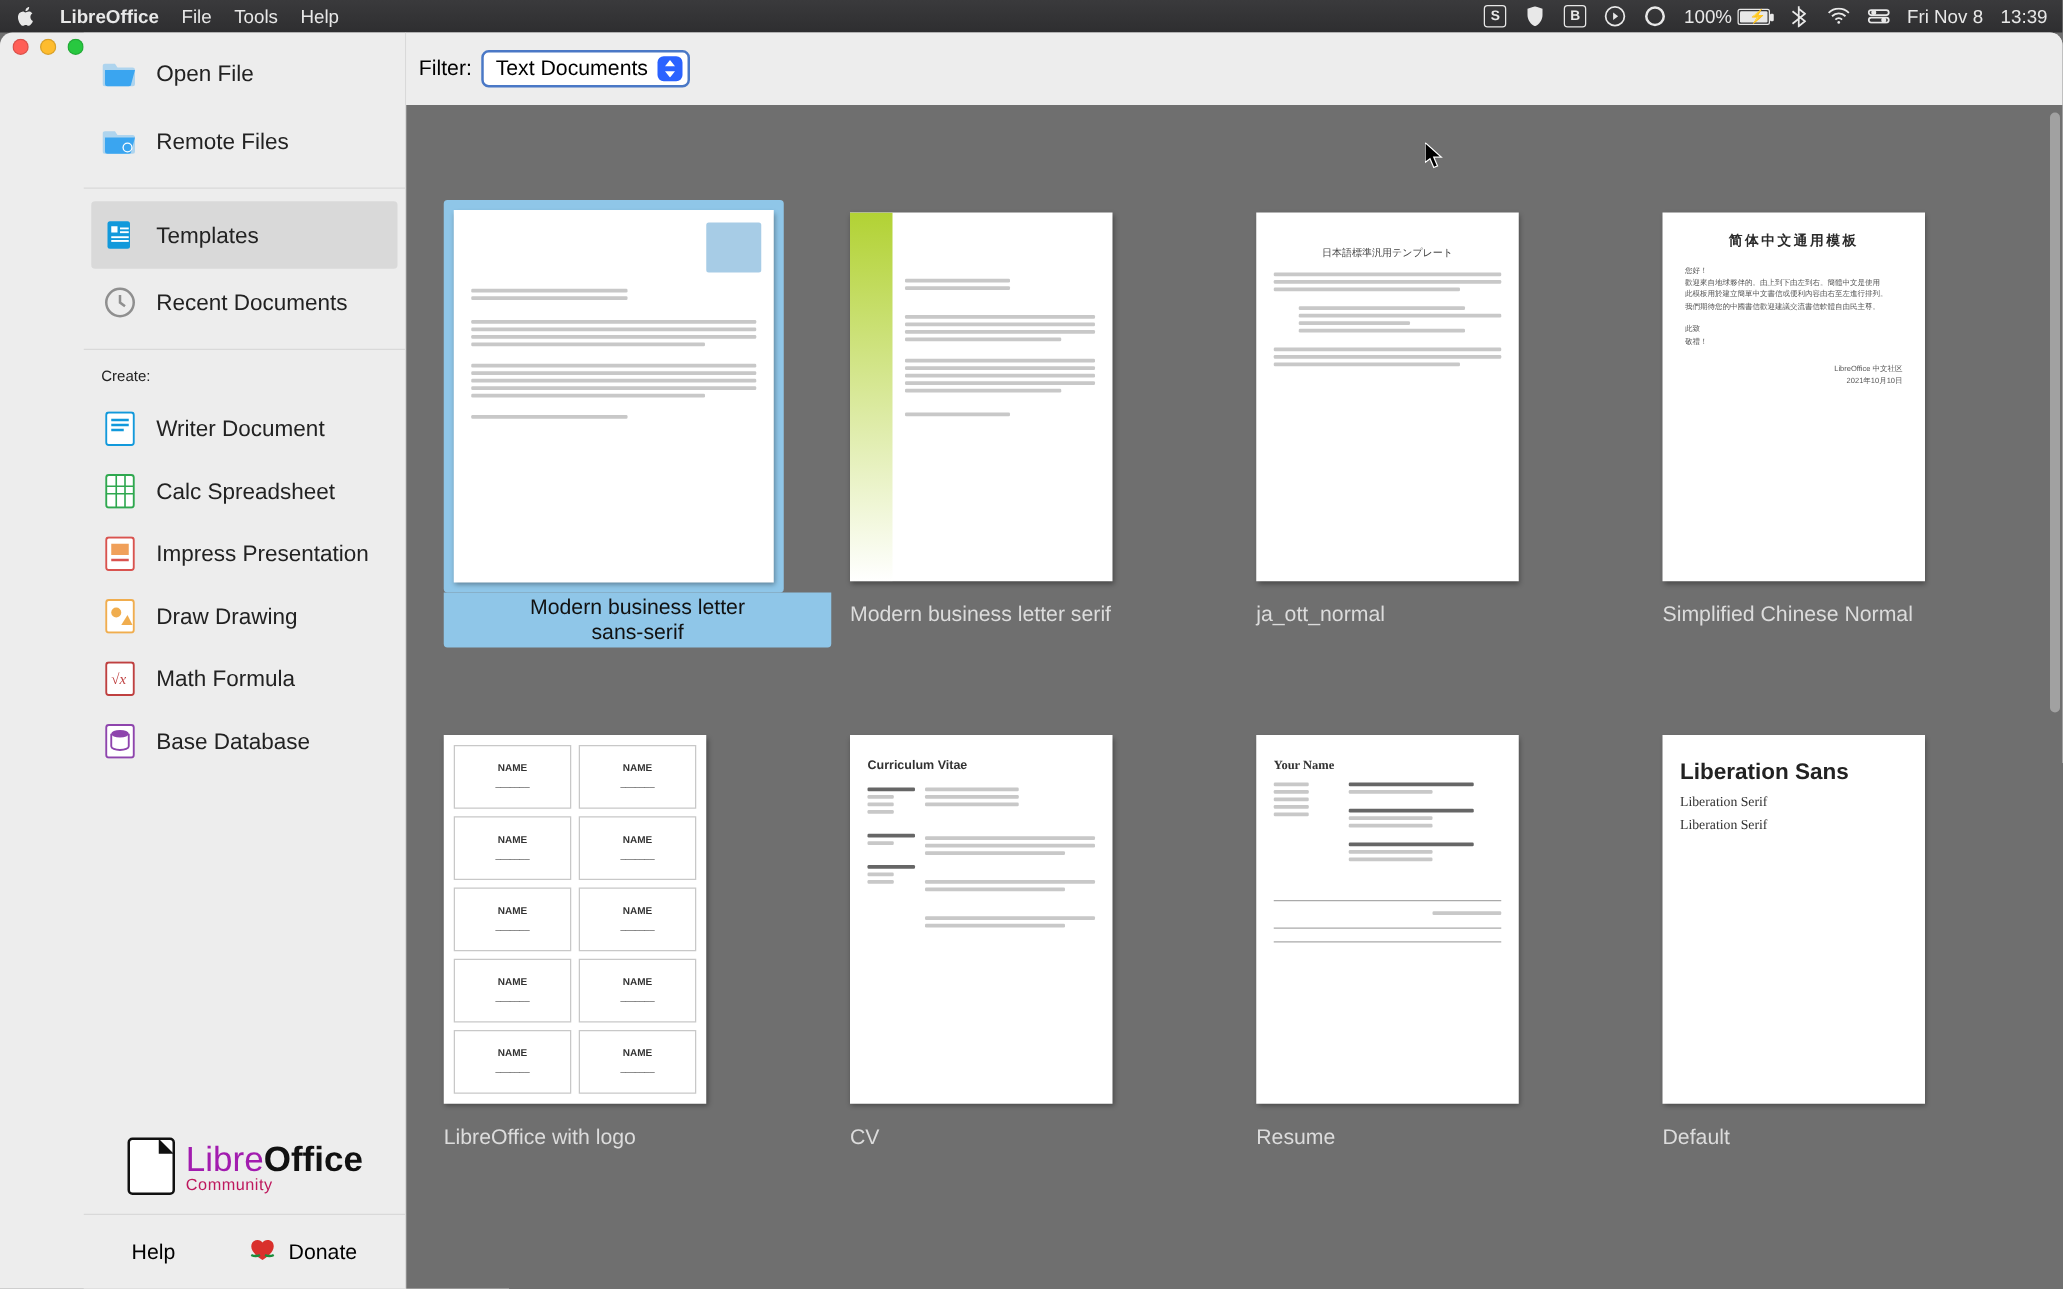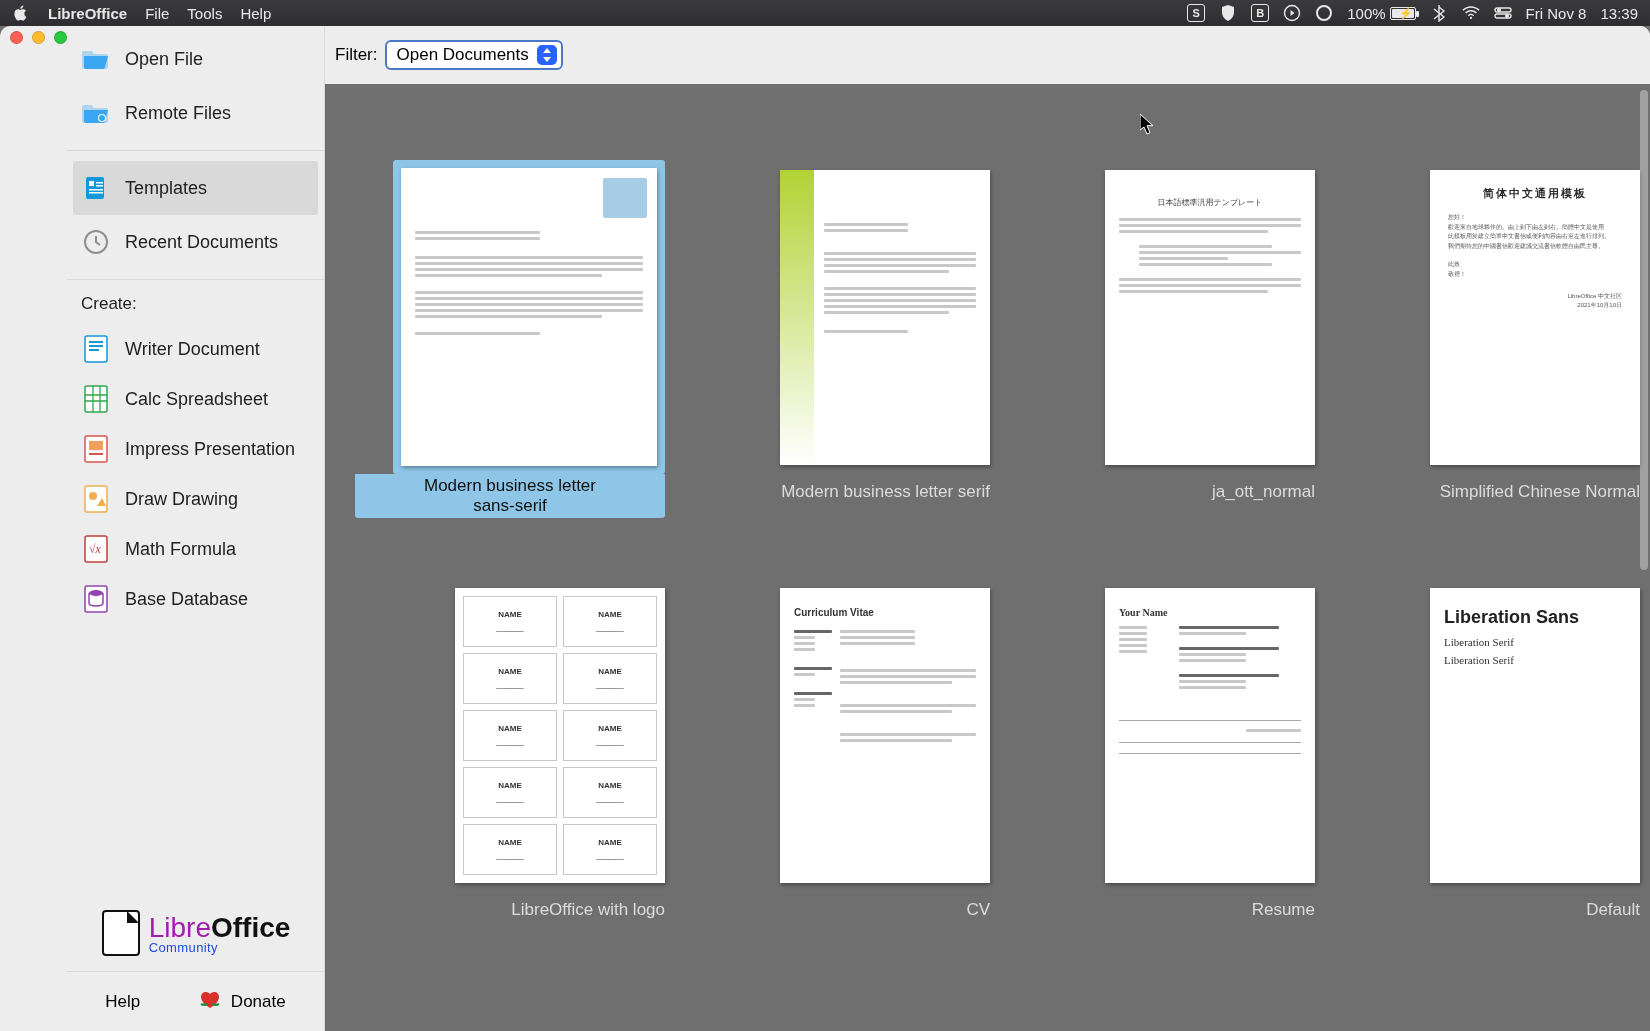--- a/index.html
+++ b/index.html
@@ -62,29 +62,29 @@
     display:flex; align-items:center;
     gap:14px;
     padding: 12px 14px;
     font-size:18px;
     color:#222;
     cursor:pointer;
   }
   .side-item.tight { padding:10px 14px; }
   .side-item.selected { background:#d9d9d9; border-radius:3px; margin:0 6px; padding-left:8px;}
   .side-sep { height:1px; background:#d9d9d9; margin:4px 0;}
-  .create-label { padding: 10px 14px 4px; font-size:17px; color:#222; }
+  .create-label { padding: 10px 14px 4px; font-size:12px; color:#222; }
   .icon { width:30px; height:30px; display:inline-flex; align-items:center; justify-content:center; flex-shrink:0; }
 
   .sidebar-bottom { margin-top:auto; }
   .logo-row { display:flex; align-items:center; justify-content:center; padding:14px 10px; gap:8px; }
   .logo-text { font-size:28px; }
   .logo-text .thin{ font-weight:400; color:#a21caf;}
   .logo-text .bold{ font-weight:700; color:#111;}
-  .logo-sub { font-size:13px; color:#1d4ed8; letter-spacing:0.4px; text-align:left; margin-top:-4px;}
+  .logo-sub { font-size:13px; color:#be185d; letter-spacing:0.4px; text-align:left; margin-top:-4px;}
   .help-donate { display:flex; align-items:center; justify-content:space-around; padding:16px 10px; border-top:1px solid #d9d9d9; }
   .help-donate span { font-size:17px; }
   .donate { display:flex; align-items:center; gap:8px; }
 
   
   .main {
     flex:1; display:flex; flex-direction:column; min-width:0;
   }
   .filterbar {
     height:58px;
@@ -119,21 +119,21 @@
     position:relative;
   }
   .template-grid {
     display:grid;
     grid-template-columns: repeat(4, 310px);
     justify-content:space-between;
     row-gap: 60px;
     max-width:1360px;
   }
   .tpl {
-    display:flex; flex-direction:column; align-items:flex-end;
+    display:flex; flex-direction:column; align-items:flex-start;
     cursor:pointer;
   }
   .thumb-wrap {
     width:210px; height:295px;
     background:#fff;
     box-shadow: 1px 2px 4px rgba(0,0,0,0.35);
     display:flex; align-items:center; justify-content:center;
     overflow:hidden;
   }
   .tpl.selected .thumb-outer{
@@ -408,21 +408,21 @@
             <span>Donate</span>
           </span>
         </div>
       </div>
     </div>
 
     <div class="main">
       <div class="filterbar">
         <span>Filter:</span>
         <span class="filter-select">
-          <span>Open Documents</span>
+          <span>Text Documents</span>
           <span class="filter-arrows">
             <svg width="12" height="14" viewBox="0 0 12 14" fill="#fff">
                 <path d="M6 0l4 5H2zM6 14l-4-5h8z"></path>
               </svg>
           </span>
         </span>
       </div>
 
       <div class="template-area">
         <div class="scrollbar"></div>

